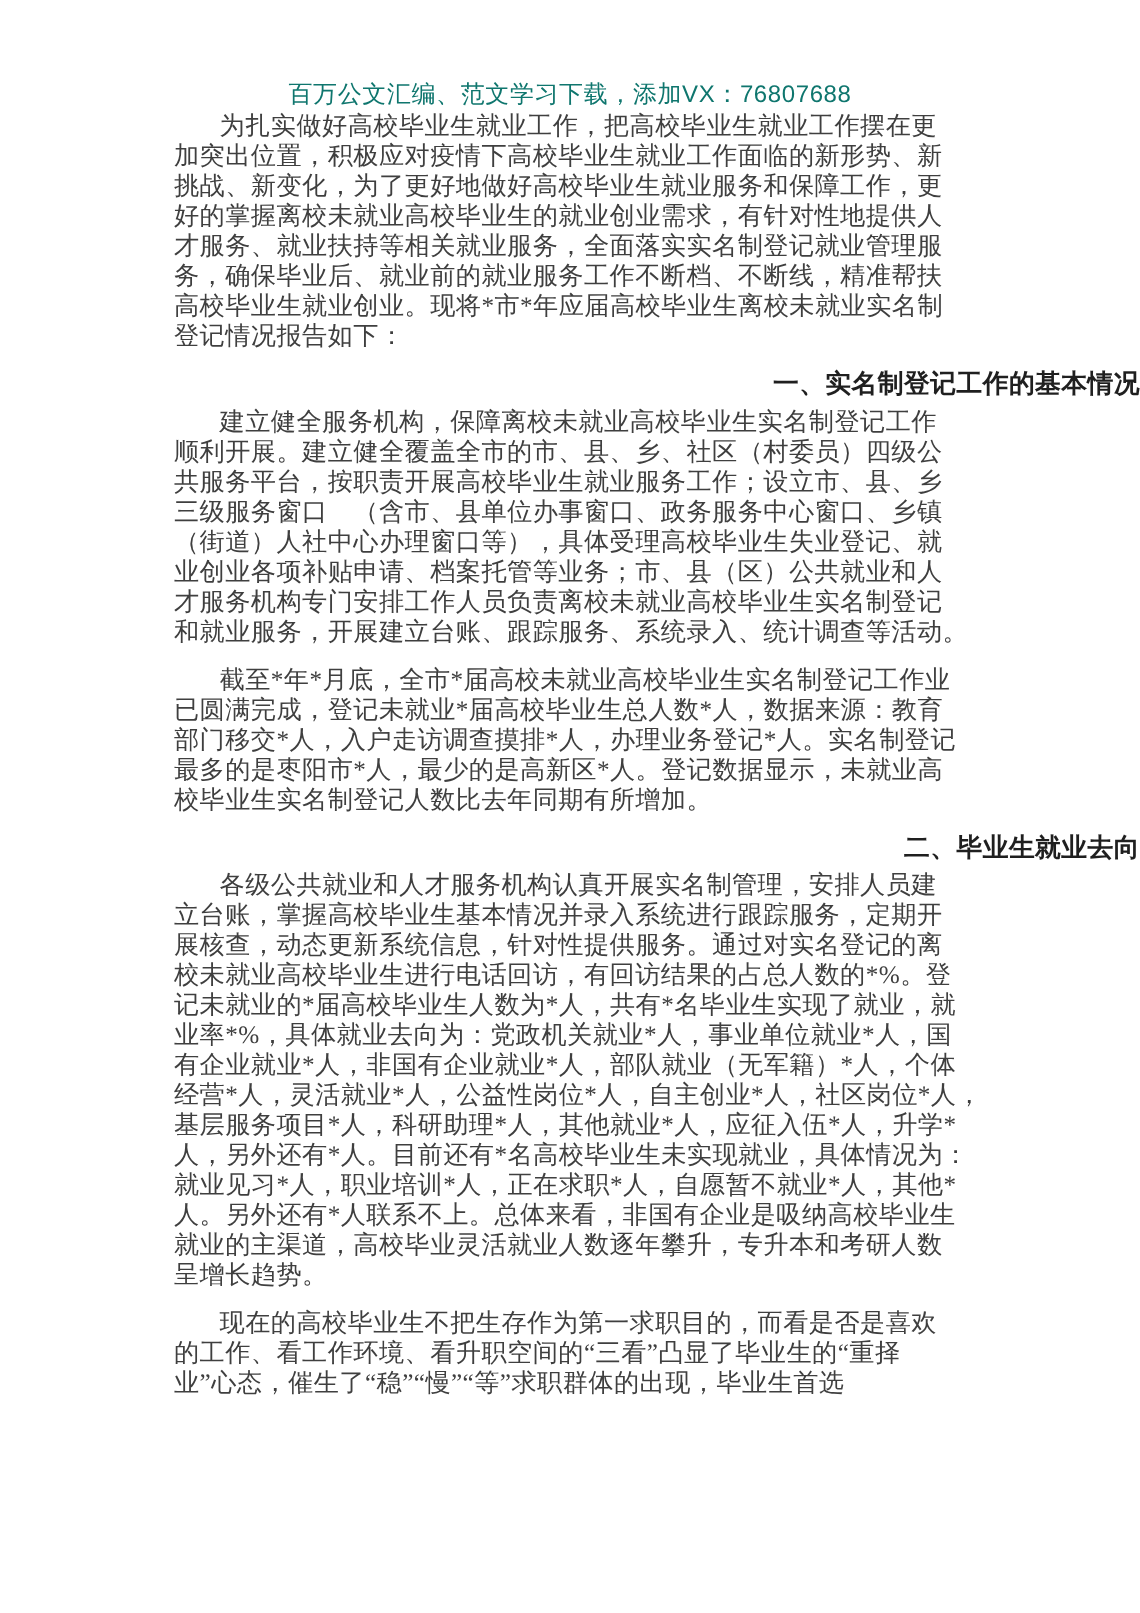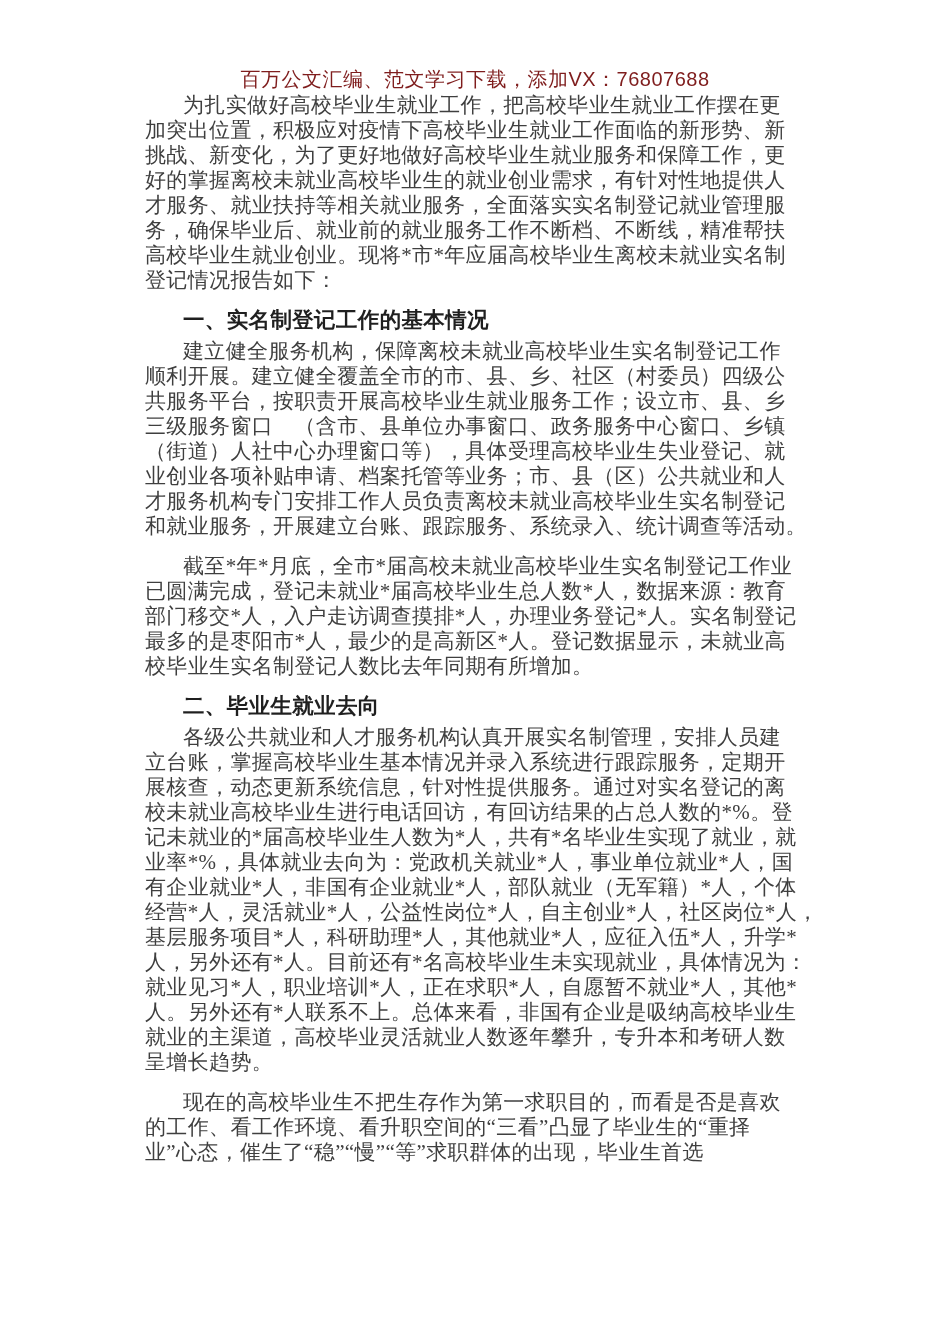--- a/index.html
+++ b/index.html
@@ -49,27 +49,28 @@
   .doc-heading {
     margin: 0 0 6px 0;
     padding: 0;
     text-indent: 38px;
     font-family: "Liberation Sans", "DejaVu Sans", sans-serif;
     font-size: 21.5px;
     font-weight: 700;
     line-height: 25px;
     color: #1f1f1f;
     white-space: nowrap;
+    text-align: right;
   }
 </style>
 </head>
 <body>
 
 <div class="page" style="background: rgb(255, 255, 255);">
-  <div class="promo-header" style="color: #7f1d1d;">百万公文汇编、范文学习下载，添加VX：76807688</div>
+  <div class="promo-header" style="color: #0f766e;">百万公文汇编、范文学习下载，添加VX：76807688</div>
   <div class="doc-body" style="color: rgb(63, 63, 63);">
       <p class="doc-paragraph">
         <span class="doc-line first">为扎实做好高校毕业生就业工作，把高校毕业生就业工作摆在更</span>
         <span class="doc-line">加突出位置，积极应对疫情下高校毕业生就业工作面临的新形势、新</span>
         <span class="doc-line">挑战、新变化，为了更好地做好高校毕业生就业服务和保障工作，更</span>
         <span class="doc-line">好的掌握离校未就业高校毕业生的就业创业需求，有针对性地提供人</span>
         <span class="doc-line">才服务、就业扶持等相关就业服务，全面落实实名制登记就业管理服</span>
         <span class="doc-line">务，确保毕业后、就业前的就业服务工作不断档、不断线，精准帮扶</span>
         <span class="doc-line">高校毕业生就业创业。现将*市*年应届高校毕业生离校未就业实名制</span>
         <span class="doc-line">登记情况报告如下：</span>

